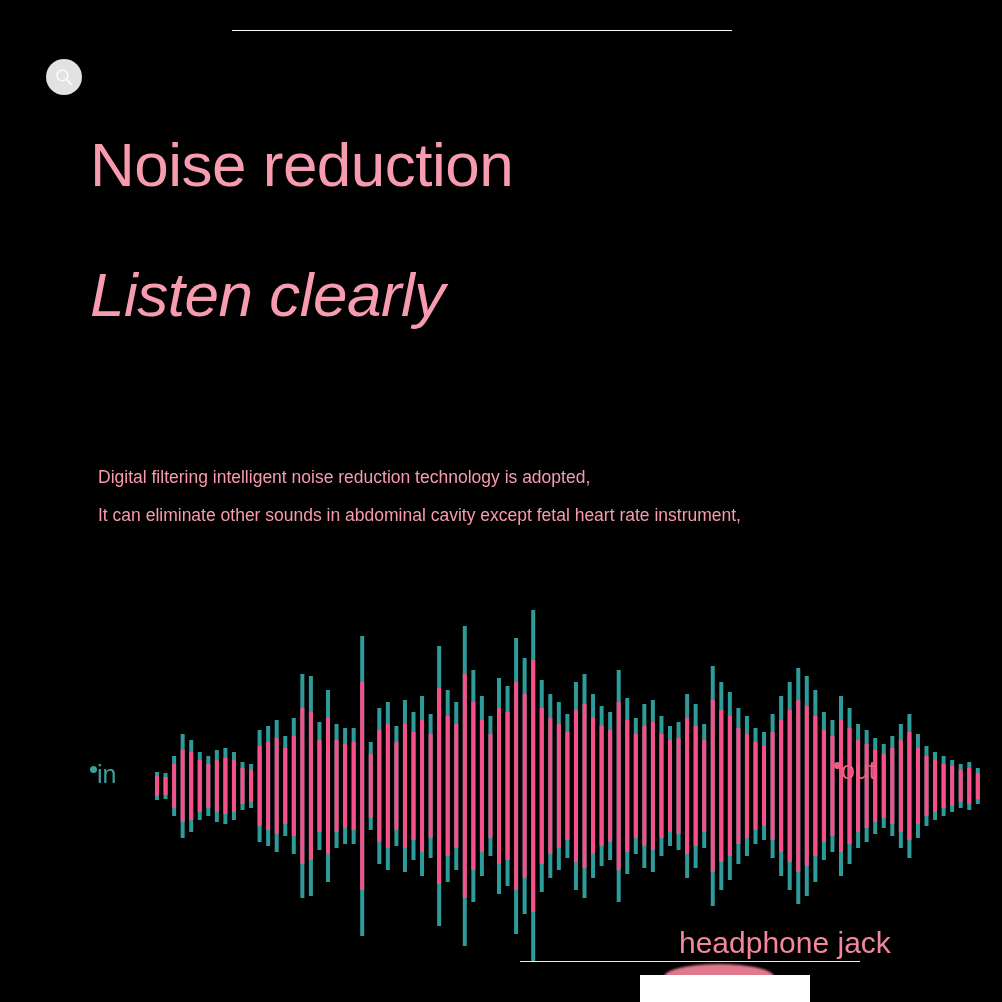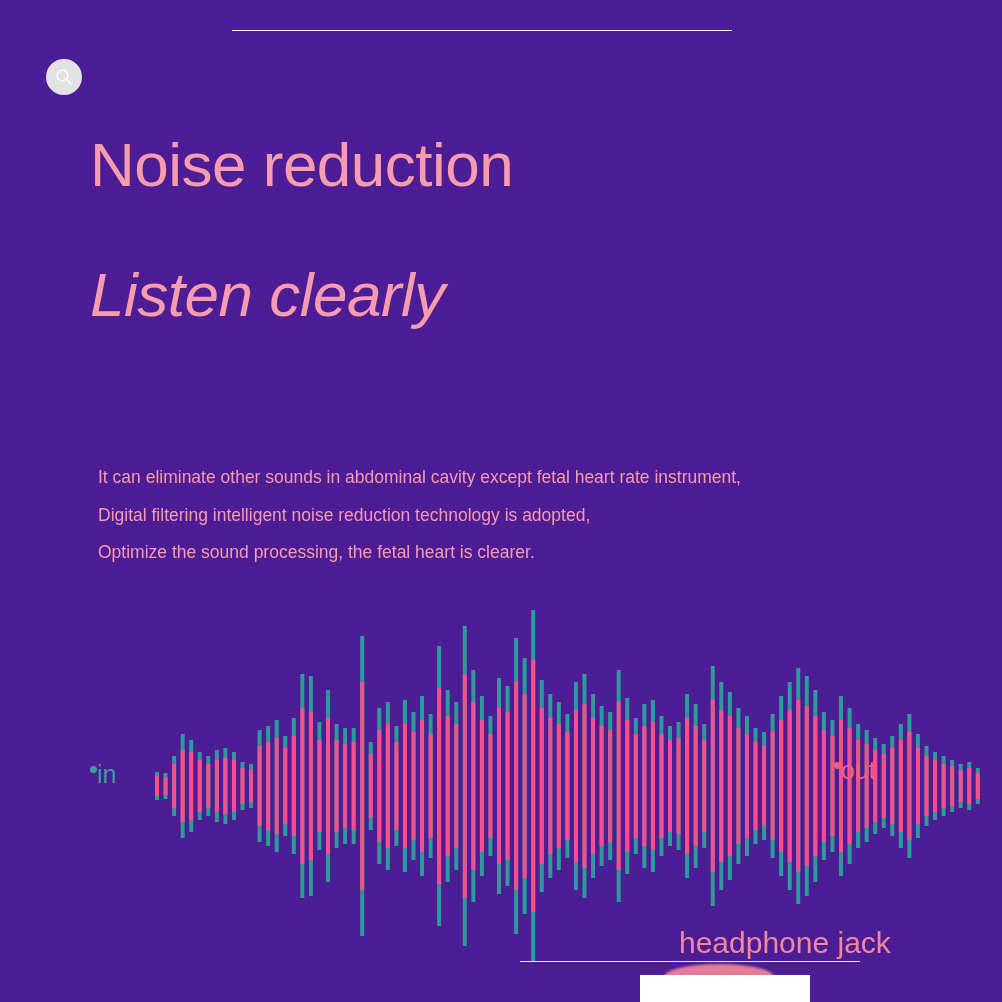--- a/index.html
+++ b/index.html
@@ -9,21 +9,21 @@
     background: #ffffff;
   }
   body {
     font-family: "Liberation Sans", sans-serif;
     -webkit-font-smoothing: antialiased;
   }
   #page {
     position: relative;
     width: 1002px;
     height: 1002px;
-    background: #4c1d95;
+    background: #000000;
     overflow: hidden;
   }
 
   
   .top-hairline {
     position: absolute;
     left: 232px;
     top: 30px;
     width: 500px;
     height: 1px;
@@ -161,23 +161,22 @@
         <circle cx="8.4" cy="8.4" r="5.4" stroke="#fbfbfb" stroke-width="1.6"></circle>
         <line x1="12.4" y1="12.4" x2="17.2" y2="17.2" stroke="#fbfbfb" stroke-width="1.8" stroke-linecap="round"></line>
       </svg>
     </span>
   </button>
 
   <div class="heading heading-1">Noise reduction</div>
   <div class="heading heading-2">Listen clearly</div>
 
   <div class="body-copy">
+    <div class="body-line">Digital filtering intelligent noise reduction technology is adopted,</div>
     <div class="body-line">It can eliminate other sounds in abdominal cavity except fetal heart rate instrument,</div>
-    <div class="body-line">Digital filtering intelligent noise reduction technology is adopted,</div>
-    <div class="body-line">Optimize the sound processing, the fetal heart is clearer.</div>
   </div>
 
   <div class="wave-wrap">
     <svg class="wave-svg" id="wave-svg" width="1002" height="1002" viewBox="0 0 1002 1002">
         <g>
           <rect x="155.00" y="772.00" width="4" height="28.00" fill="#2e9a9a"></rect>
           <rect x="163.55" y="773.00" width="4" height="26.00" fill="#2e9a9a"></rect>
           <rect x="172.10" y="756.00" width="4" height="60.00" fill="#2e9a9a"></rect>
           <rect x="180.65" y="734.00" width="4" height="104.00" fill="#2e9a9a"></rect>
           <rect x="189.20" y="740.00" width="4" height="92.00" fill="#2e9a9a"></rect>

